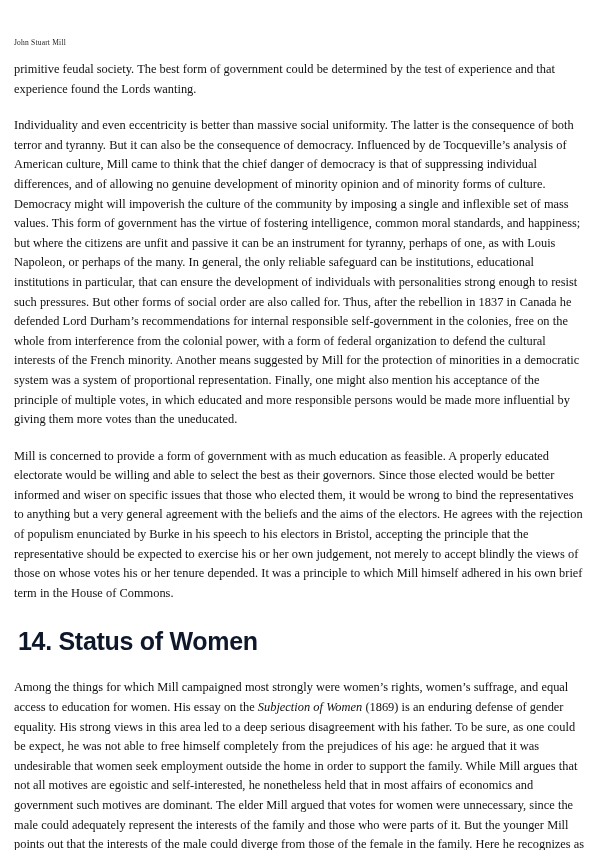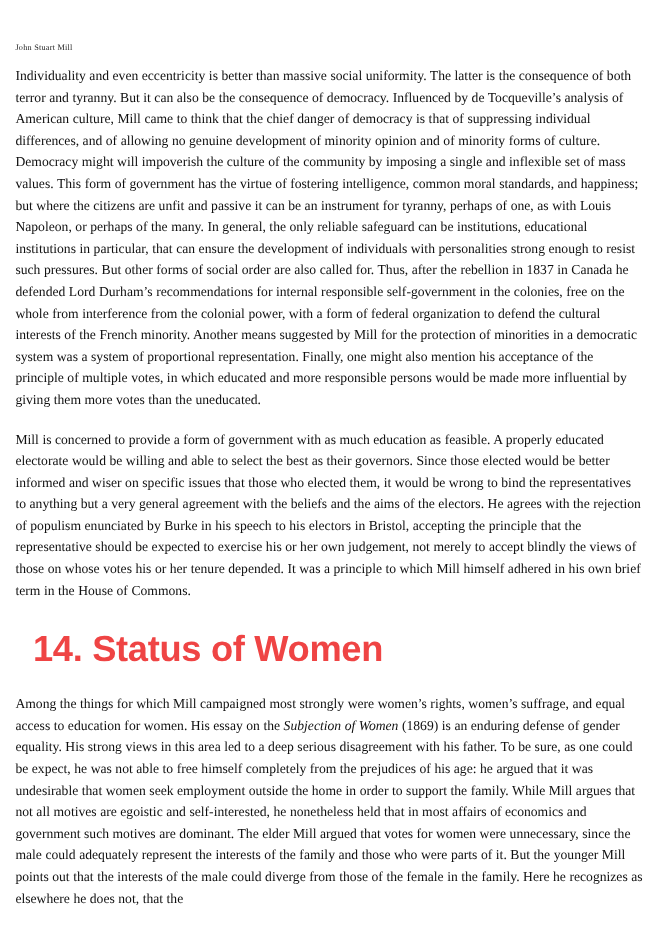--- a/index.html
+++ b/index.html
@@ -43,25 +43,25 @@
     line-height: 19.6px;
     text-align: left;
     color: #101010;
     word-spacing: 0.1px;
   }
   p.body-par:last-child {
     margin-bottom: 0;
   }
   h2.section-heading {
     font-family: "Liberation Sans", "DejaVu Sans", sans-serif;
-    font-size: 33px;
+    font-size: 25px;
     font-weight: bold;
-    margin: 24px 0 22px 16px;
+    margin: 24px 0 22px 4px;
     letter-spacing: -0.3px;
-    color: #ef4444;
+    color: #0f172a;
   }
   .footer {
     position: absolute;
     left: 14px;
     top: 793px;
     font-family: "Liberation Sans", "DejaVu Sans", sans-serif;
     font-size: 8.2px;
     color: #2a2a2a;
     letter-spacing: 0.05px;
   }
@@ -72,20 +72,21 @@
 </style>
 </head>
 <body>
 
 <div class="page">
 
   <div class="running-head">John Stuart Mill</div>
 
   <div class="content">
 
+    <p class="body-par">primitive feudal society. The best form of government could be determined by the test of experience and that experience found the Lords wanting.</p>
 
     <p class="body-par">Individuality and even eccentricity is better than massive social uniformity. The latter is the consequence of both terror and tyranny. But it can also be the consequence of democracy. Influenced by de Tocqueville’s analysis of American culture, Mill came to think that the chief danger of democracy is that of suppressing individual differences, and of allowing no genuine development of minority opinion and of minority forms of culture. Democracy might will impoverish the culture of the community by imposing a single and inflexible set of mass values. This form of government has the virtue of fostering intelligence, common moral standards, and happiness; but where the citizens are unfit and passive it can be an instrument for tyranny, perhaps of one, as with Louis Napoleon, or perhaps of the many. In general, the only reliable safeguard can be institutions, educational institutions in particular, that can ensure the development of individuals with personalities strong enough to resist such pressures. But other forms of social order are also called for. Thus, after the rebellion in 1837 in Canada he defended Lord Durham’s recommendations for internal responsible self-government in the colonies, free on the whole from interference from the colonial power, with a form of federal organization to defend the cultural interests of the French minority. Another means suggested by Mill for the protection of minorities in a democratic system was a system of proportional representation. Finally, one might also mention his acceptance of the principle of multiple votes, in which educated and more responsible persons would be made more influential by giving them more votes than the uneducated.</p>
 
     <p class="body-par">Mill is concerned to provide a form of government with as much education as feasible. A properly educated electorate would be willing and able to select the best as their governors. Since those elected would be better informed and wiser on specific issues that those who elected them, it would be wrong to bind the representatives to anything but a very general agreement with the beliefs and the aims of the electors. He agrees with the rejection of populism enunciated by Burke in his speech to his electors in Bristol, accepting the principle that the representative should be expected to exercise his or her own judgement, not merely to accept blindly the views of those on whose votes his or her tenure depended. It was a principle to which Mill himself adhered in his own brief term in the House of Commons.</p>
 
     <h2 class="section-heading">14. Status of Women</h2>
 
     <p class="body-par"><span>Among the things for which Mill campaigned most strongly were women’s rights, women’s suffrage, and equal access to education for women. His essay on the </span><span class="title-italic">Subjection of Women</span><span> (1869) is an enduring defense of gender equality. His strong views in this area led to a deep serious disagreement with his father. To be sure, as one could be expect, he was not able to free himself completely from the prejudices of his age: he argued that it was undesirable that women seek employment outside the home in order to support the family. While Mill argues that not all motives are egoistic and self-interested, he nonetheless held that in most affairs of economics and government such motives are dominant. The elder Mill argued that votes for women were unnecessary, since the male could adequately represent the interests of the family and those who were parts of it. But the younger Mill points out that the interests of the male could diverge from those of the female in the family. Here he recognizes as elsewhere he does not, that the</span></p>
 
   </div>

